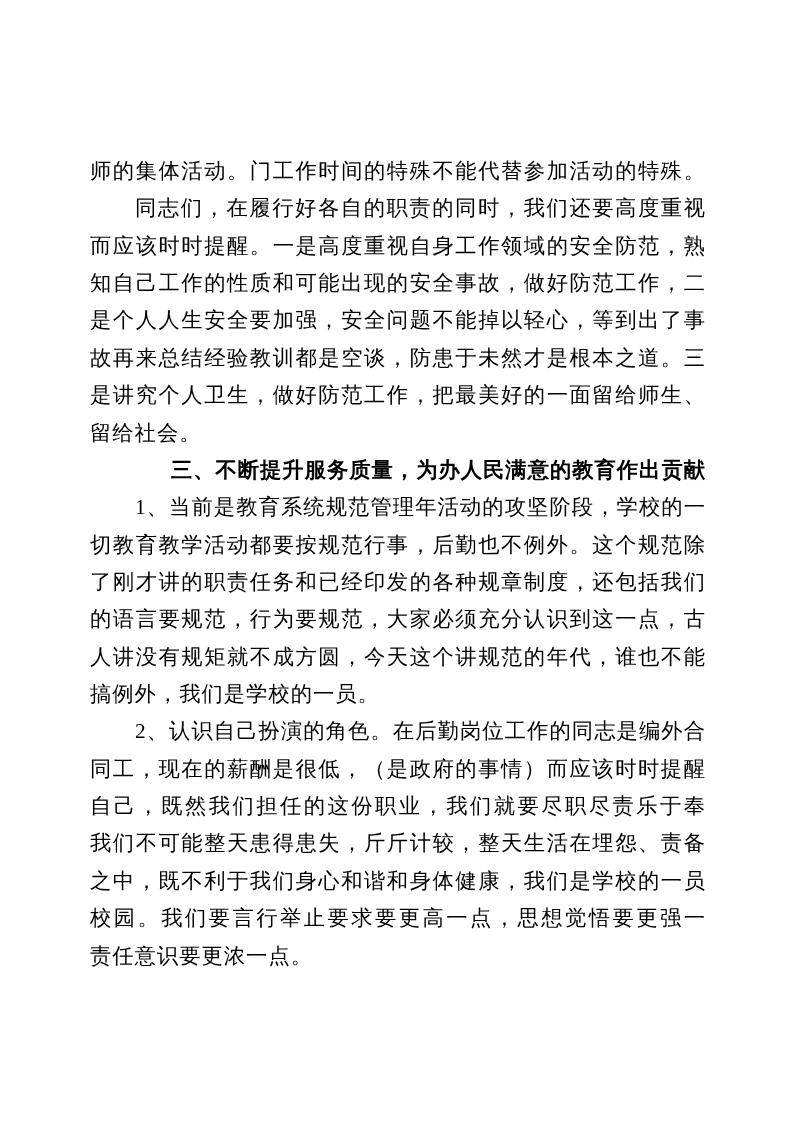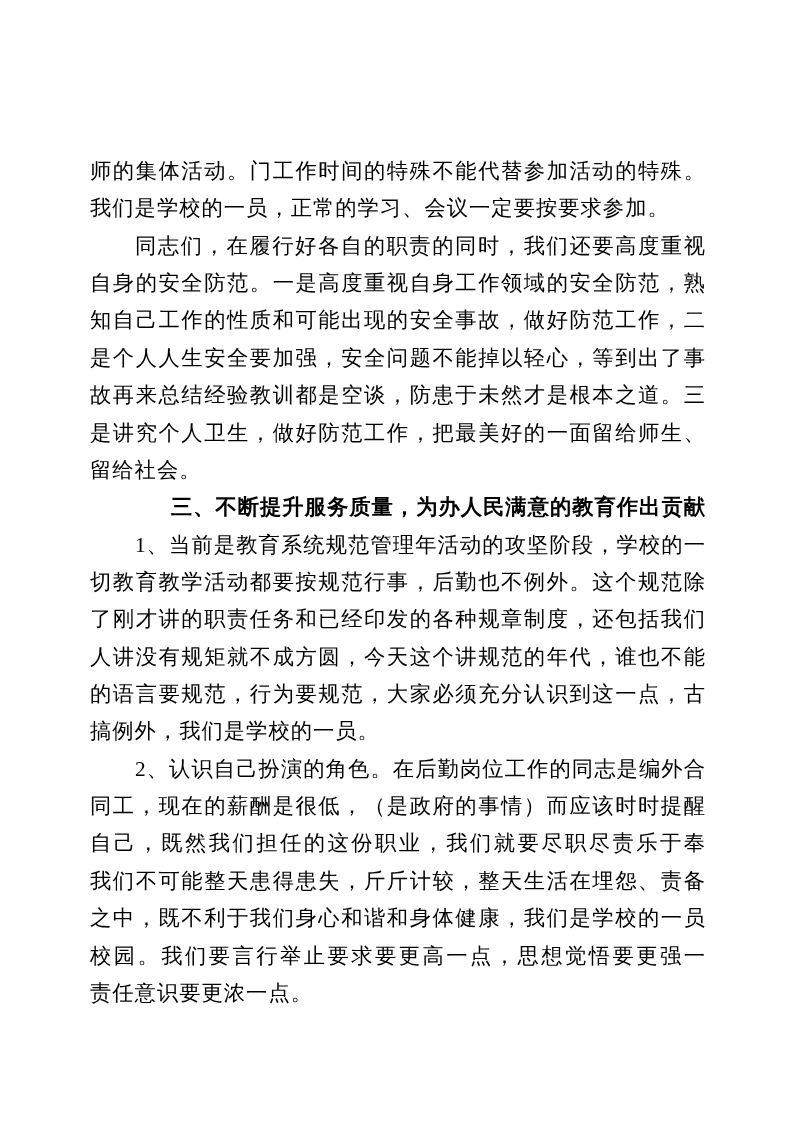--- a/index.html
+++ b/index.html
@@ -42,34 +42,33 @@
     font-weight: bold;
     text-align: right;
   }
 </style>
 </head>
 <body>
 
 <div class="page">
   <div class="text-block" id="text-block">
       <div class="line justify">师的集体活动。门工作时间的特殊不能代替参加活动的特殊。</div>
-      <div class="line">我们是学校的一员，正常的学习、会议一定要按要求参加。</div>
       <div class="line indent justify">同志们，在履行好各自的职责的同时，我们还要高度重视</div>
-      <div class="line justify">自身的安全防范。一是高度重视自身工作领域的安全防范，熟</div>
+      <div class="line justify">而应该时时提醒。一是高度重视自身工作领域的安全防范，熟</div>
       <div class="line justify">知自己工作的性质和可能出现的安全事故，做好防范工作，二</div>
       <div class="line justify">是个人人生安全要加强，安全问题不能掉以轻心，等到出了事</div>
       <div class="line justify">故再来总结经验教训都是空谈，防患于未然才是根本之道。三</div>
       <div class="line justify">是讲究个人卫生，做好防范工作，把最美好的一面留给师生、</div>
       <div class="line">留给社会。</div>
       <div class="line indent bold">三、不断提升服务质量，为办人民满意的教育作出贡献</div>
       <div class="line indent justify">1、当前是教育系统规范管理年活动的攻坚阶段，学校的一</div>
       <div class="line justify">切教育教学活动都要按规范行事，后勤也不例外。这个规范除</div>
       <div class="line justify">了刚才讲的职责任务和已经印发的各种规章制度，还包括我们</div>
+      <div class="line justify">的语言要规范，行为要规范，大家必须充分认识到这一点，古</div>
       <div class="line justify">人讲没有规矩就不成方圆，今天这个讲规范的年代，谁也不能</div>
-      <div class="line justify">的语言要规范，行为要规范，大家必须充分认识到这一点，古</div>
       <div class="line">搞例外，我们是学校的一员。</div>
       <div class="line indent justify">2、认识自己扮演的角色。在后勤岗位工作的同志是编外合</div>
       <div class="line justify">同工，现在的薪酬是很低，（是政府的事情）而应该时时提醒</div>
       <div class="line justify">自己，既然我们担任的这份职业，我们就要尽职尽责乐于奉献。</div>
       <div class="line justify">我们不可能整天患得患失，斤斤计较，整天生活在埋怨、责备</div>
       <div class="line justify">之中，既不利于我们身心和谐和身体健康，我们是学校的一员</div>
       <div class="line justify">校园。我们要言行举止要求要更高一点，思想觉悟要更强一点，</div>
       <div class="line">责任意识要更浓一点。</div>
     </div>
 </div>

